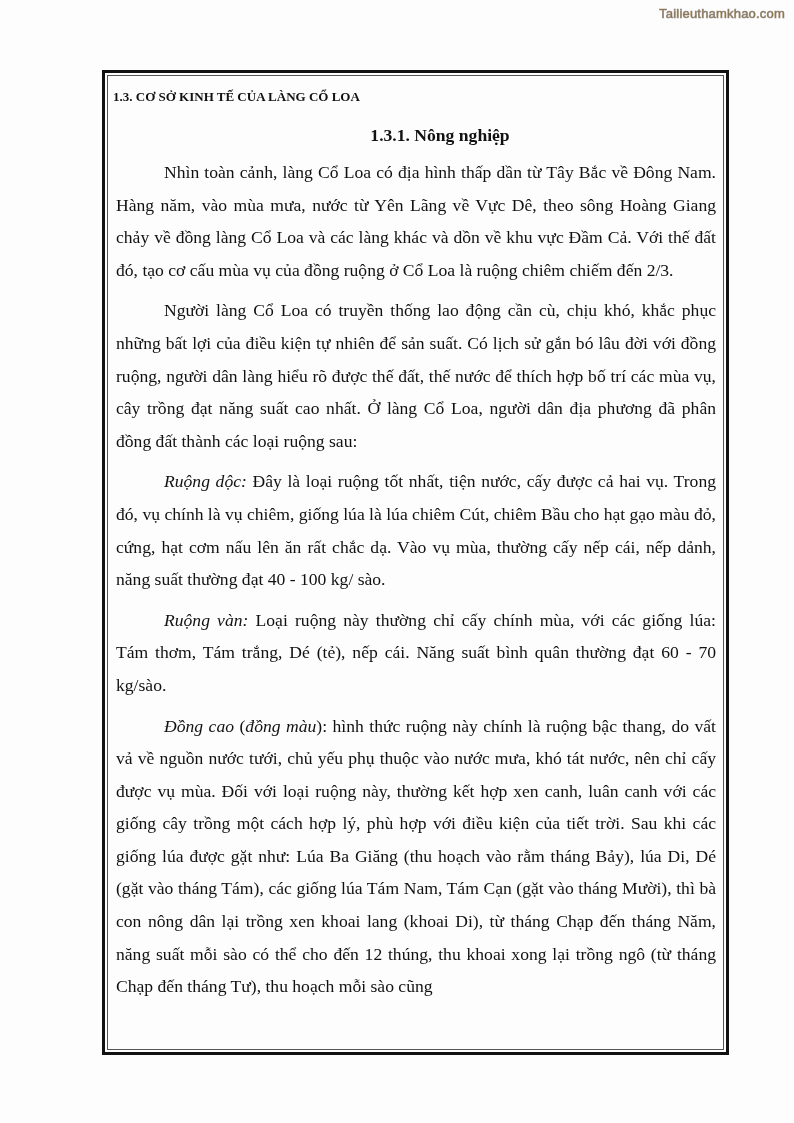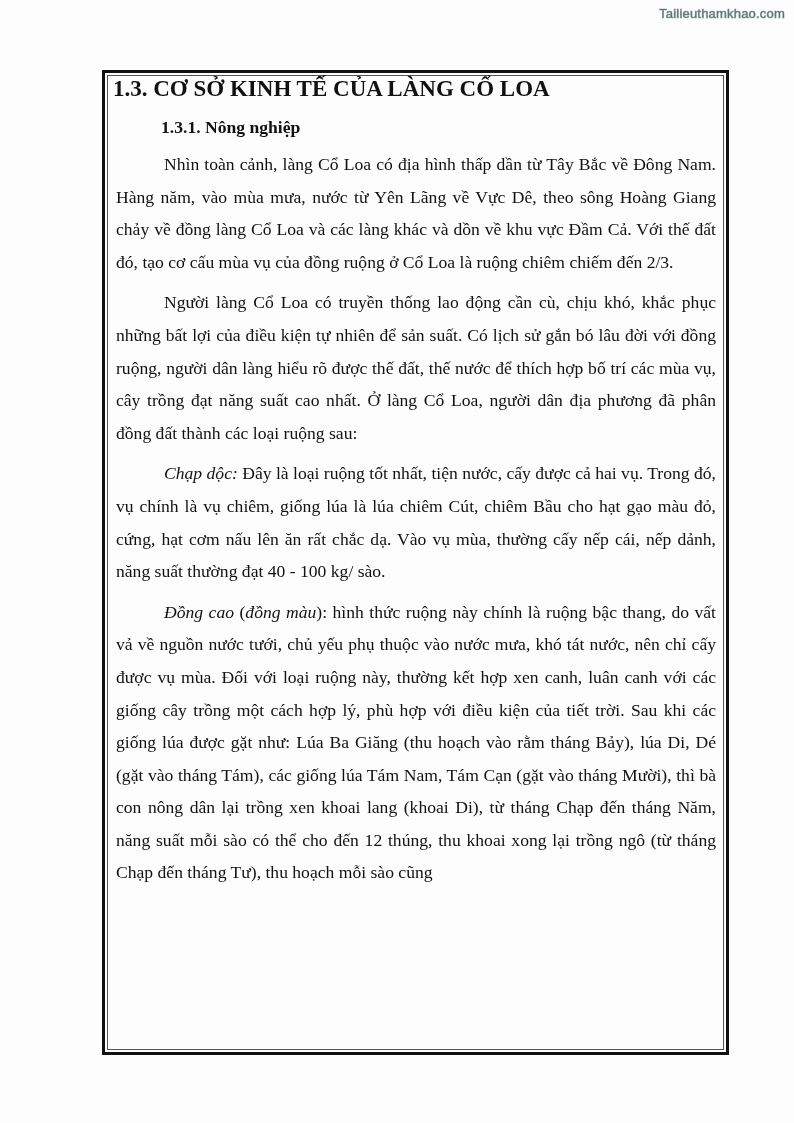--- a/index.html
+++ b/index.html
@@ -14,21 +14,21 @@
       overflow: hidden;
       font-family: "Liberation Serif", "DejaVu Serif", serif;
       color: #111;
     }
     .watermark {
       position: absolute;
       top: 6px;
       right: 9px;
       font-family: "Liberation Sans", "DejaVu Sans", sans-serif;
       font-size: 13px;
-      color: #0f766e;
+      color: #a16207;
       -webkit-text-stroke: 0.6px #8a8a8a;
       letter-spacing: 0.2px;
     }
     .frame {
       position: absolute;
       left: 102px;
       top: 70px;
       width: 621px;
       height: 979px;
       border: 3px solid #111;
@@ -45,32 +45,33 @@
     .content {
       position: absolute;
       left: 113px;
       top: 74px;
       width: 606px;
       font-size: 17.6px;
       line-height: 32.6px;
     }
     .section-title {
       font-weight: bold;
-      font-size: 23px;
+      font-size: 13px;
       margin: 0;
       height: 30px;
       line-height: 30px;
-      padding-top: 0;
+      padding-top: 8px;
     }
     .subsection-title {
       font-weight: bold;
       font-size: 17.6px;
       margin: 8px 0 0 48px;
       line-height: 30px;
       height: 30px;
+      text-align: center;
     }
     p.para {
       margin: 3px;
       text-align: justify;
       text-indent: 48px;
     }
     p.para + p.para { margin-top: 8px; }
     .first-para { margin-top: 6px !important; }
     em { font-style: italic; }
   </style>
@@ -84,17 +85,18 @@
 </div>
 
 <div class="content">
   <h1 class="section-title">1.3. CƠ SỞ KINH TẾ CỦA LÀNG CỔ LOA</h1>
   <h2 class="subsection-title">1.3.1. Nông nghiệp</h2>
 
   <p class="para first-para"><span> Nhìn toàn cảnh, làng Cổ Loa có địa hình thấp dần từ Tây Bắc về Đông Nam. Hàng năm, vào mùa mưa, nước từ Yên Lãng về Vực Dê, theo sông Hoàng Giang chảy về đồng làng Cổ Loa và các làng khác và dồn về khu vực Đầm Cả. Với thế đất đó, tạo cơ cấu mùa vụ của đồng ruộng ở Cổ Loa là ruộng chiêm chiếm đến 2/3.</span></p>
 
   <p class="para"><span>Người làng Cổ Loa có truyền thống lao động cần cù, chịu khó, khắc phục những bất lợi của điều kiện tự nhiên để sản suất. Có lịch sử gắn bó lâu đời với đồng ruộng, người dân làng hiểu rõ được thế đất, thế nước để thích hợp bố trí các mùa vụ, cây trồng đạt năng suất cao nhất. Ở làng Cổ Loa, người dân địa phương đã phân đồng đất thành các loại ruộng sau:</span></p>
 
-  <p class="para"><em>Chạp dộc:</em><span> Đây là loại ruộng tốt nhất, tiện nước, cấy được cả hai vụ. Trong đó, vụ chính là vụ chiêm, giống lúa là lúa chiêm Cút, chiêm Bầu cho hạt gạo màu đỏ, cứng, hạt cơm nấu lên ăn rất chắc dạ. Vào vụ mùa, thường cấy nếp cái, nếp dảnh, năng suất thường đạt 40 - 100 kg/ sào.</span></p>
+  <p class="para"><em>Ruộng dộc:</em><span> Đây là loại ruộng tốt nhất, tiện nước, cấy được cả hai vụ. Trong đó, vụ chính là vụ chiêm, giống lúa là lúa chiêm Cút, chiêm Bầu cho hạt gạo màu đỏ, cứng, hạt cơm nấu lên ăn rất chắc dạ. Vào vụ mùa, thường cấy nếp cái, nếp dảnh, năng suất thường đạt 40 - 100 kg/ sào.</span></p>
 
+  <p class="para"><em>Ruộng vàn:</em><span> Loại ruộng này thường chỉ cấy chính mùa, với các giống lúa: Tám thơm, Tám trắng, Dé (tẻ), nếp cái. Năng suất bình quân thường đạt 60 - 70 kg/sào.</span></p>
 
   <p class="para"><em>Đồng cao</em><span> (</span><em>đồng màu</em><span>)</span><span>: hình thức ruộng này chính là ruộng bậc thang, do vất vả về nguồn nước tưới, chủ yếu phụ thuộc vào nước mưa, khó tát nước, nên chỉ cấy được vụ mùa. Đối với loại ruộng này, thường kết hợp xen canh, luân canh với các giống cây trồng một cách hợp lý, phù hợp với điều kiện của tiết trời. Sau khi các giống lúa được gặt như: Lúa Ba Giăng (thu hoạch vào rằm tháng Bảy), lúa Di, Dé (gặt vào tháng Tám), các giống lúa Tám Nam, Tám Cạn (gặt vào tháng Mười), thì bà con nông dân lại trồng xen khoai lang  (khoai Di), từ tháng Chạp đến tháng Năm, năng suất mỗi sào có thể cho đến 12 thúng, thu khoai xong lại trồng ngô (từ tháng Chạp đến tháng Tư), thu hoạch mỗi sào cũng</span></p>
 </div>
 
 </body></html>

